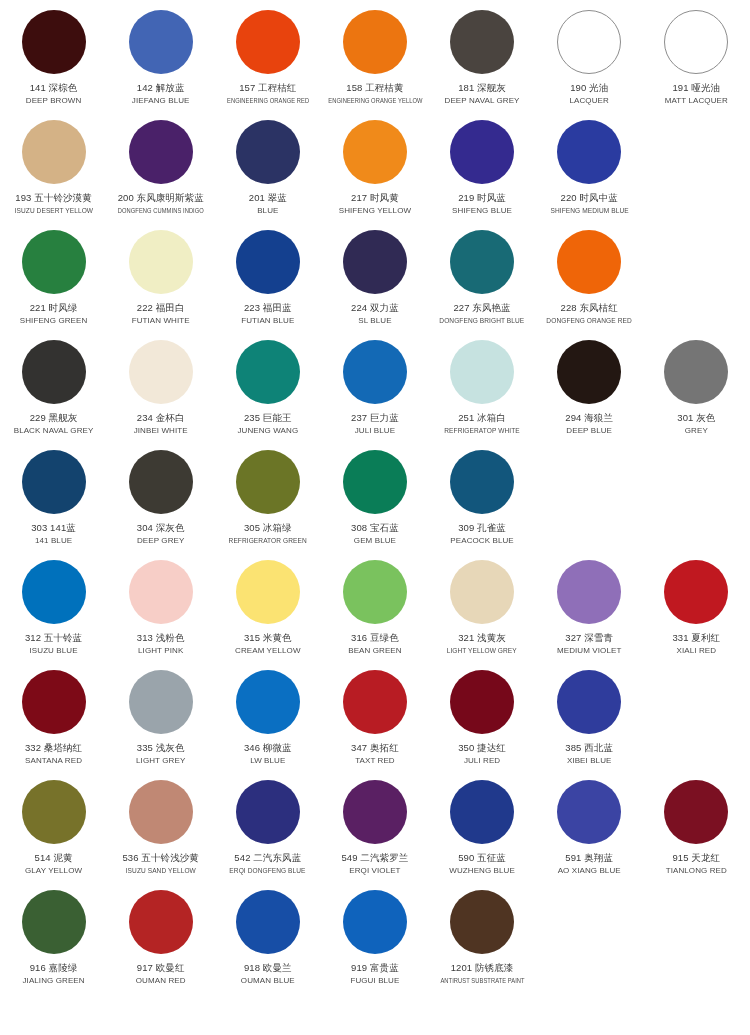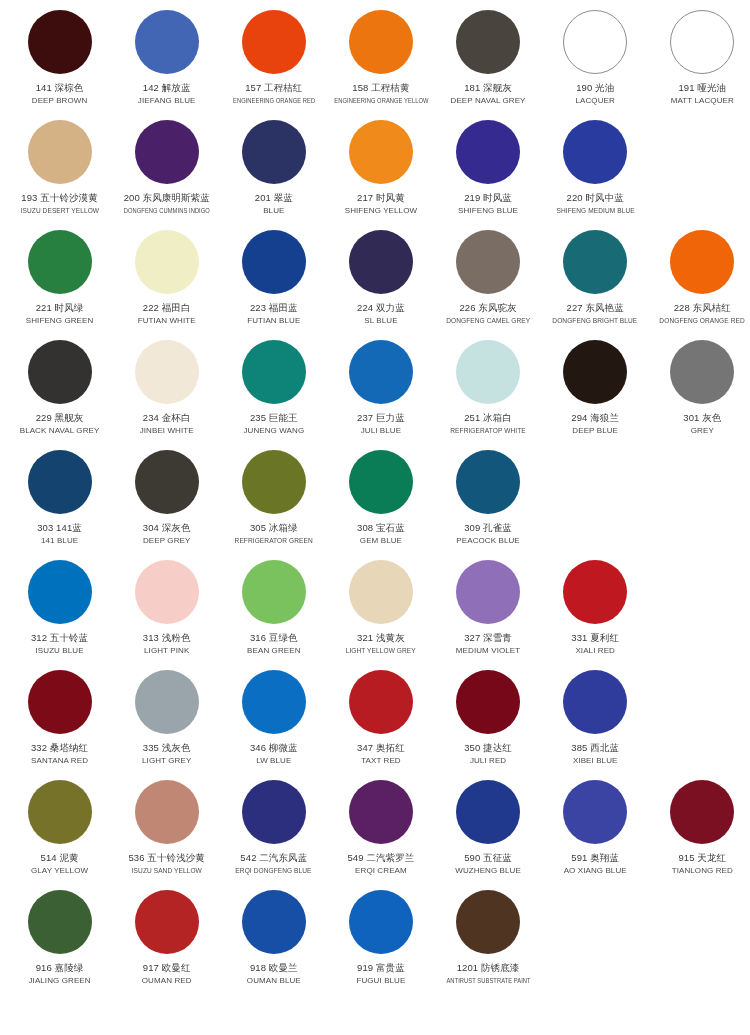--- a/index.html
+++ b/index.html
@@ -11,21 +11,20 @@
     width: 750px;
     height: 1035px;
     font-family: "Liberation Sans", "DejaVu Sans", sans-serif;
     color: #3b3b3b;
     overflow: hidden;
   }
   #chart {
     width: 712px;
     padding-top: 6px;
     box-sizing: border-box;
-    padding-left: 6px;
   }
   .row {
     display: flex;
     width: 750px;
     height: 110px;
   }
   .cell {
     width: 107.14px;
     height: 110px;
     display: flex;
@@ -159,25 +158,20 @@
         <div class="swatch" style="background: rgb(20, 64, 143);"></div>
         <div class="label-cn">223 福田蓝</div>
         <div class="label-en">FUTIAN BLUE</div>
       </div>
       <div class="cell">
         <div class="swatch" style="background: rgb(48, 42, 84);"></div>
         <div class="label-cn">224 双力蓝</div>
         <div class="label-en">SL BLUE</div>
       </div>
       <div class="cell">
-        <div class="swatch" style="background: rgb(122, 109, 100);"></div>
-        <div class="label-cn">226 东风驼灰</div>
-        <div class="label-en squeeze">DONGFENG CAMEL GREY</div>
-      </div>
-      <div class="cell">
         <div class="swatch" style="background: rgb(24, 106, 117);"></div>
         <div class="label-cn">227 东风艳蓝</div>
         <div class="label-en squeeze">DONGFENG BRIGHT BLUE</div>
       </div>
       <div class="cell">
         <div class="swatch" style="background: rgb(239, 101, 8);"></div>
         <div class="label-cn">228 东风桔红</div>
         <div class="label-en squeeze">DONGFENG ORANGE RED</div>
       </div>
     </div>
@@ -250,20 +244,25 @@
         <div class="swatch" style="background: rgb(0, 113, 188);"></div>
         <div class="label-cn">312 五十铃蓝</div>
         <div class="label-en">ISUZU BLUE</div>
       </div>
       <div class="cell">
         <div class="swatch" style="background: rgb(247, 206, 199);"></div>
         <div class="label-cn">313 浅粉色</div>
         <div class="label-en">LIGHT PINK</div>
       </div>
       <div class="cell">
+        <div class="swatch" style="background: rgb(251, 227, 114);"></div>
+        <div class="label-cn">315 米黄色</div>
+        <div class="label-en">CREAM YELLOW</div>
+      </div>
+      <div class="cell">
         <div class="swatch" style="background: rgb(122, 194, 94);"></div>
         <div class="label-cn">316 豆绿色</div>
         <div class="label-en">BEAN GREEN</div>
       </div>
       <div class="cell">
         <div class="swatch" style="background: rgb(231, 215, 184);"></div>
         <div class="label-cn">321 浅黄灰</div>
         <div class="label-en squeeze">LIGHT YELLOW GREY</div>
       </div>
       <div class="cell">
@@ -321,21 +320,21 @@
         <div class="label-en squeeze">ISUZU SAND YELLOW</div>
       </div>
       <div class="cell">
         <div class="swatch" style="background: rgb(44, 47, 126);"></div>
         <div class="label-cn">542 二汽东风蓝</div>
         <div class="label-en squeeze">ERQI DONGFENG BLUE</div>
       </div>
       <div class="cell">
         <div class="swatch" style="background: rgb(90, 32, 99);"></div>
         <div class="label-cn">549 二汽紫罗兰</div>
-        <div class="label-en">ERQI CREAM</div>
+        <div class="label-en">ERQI VIOLET</div>
       </div>
       <div class="cell">
         <div class="swatch" style="background: rgb(32, 57, 140);"></div>
         <div class="label-cn">590 五征蓝</div>
         <div class="label-en">WUZHENG BLUE</div>
       </div>
       <div class="cell">
         <div class="swatch" style="background: rgb(59, 68, 163);"></div>
         <div class="label-cn">591 奥翔蓝</div>
         <div class="label-en">AO XIANG BLUE</div>

